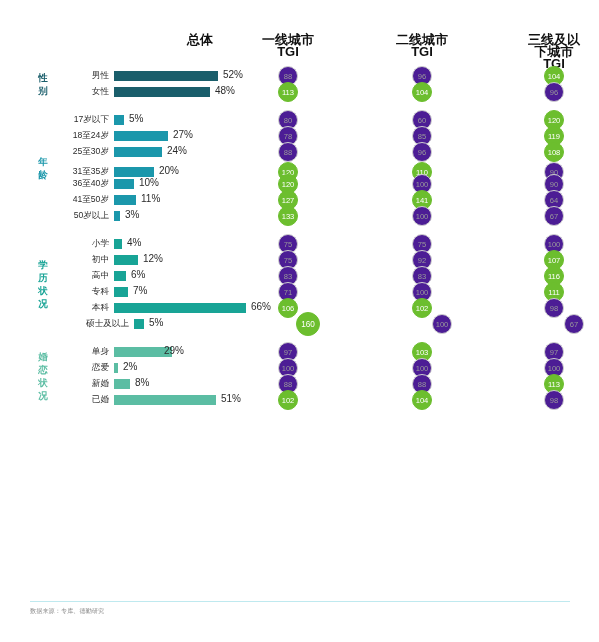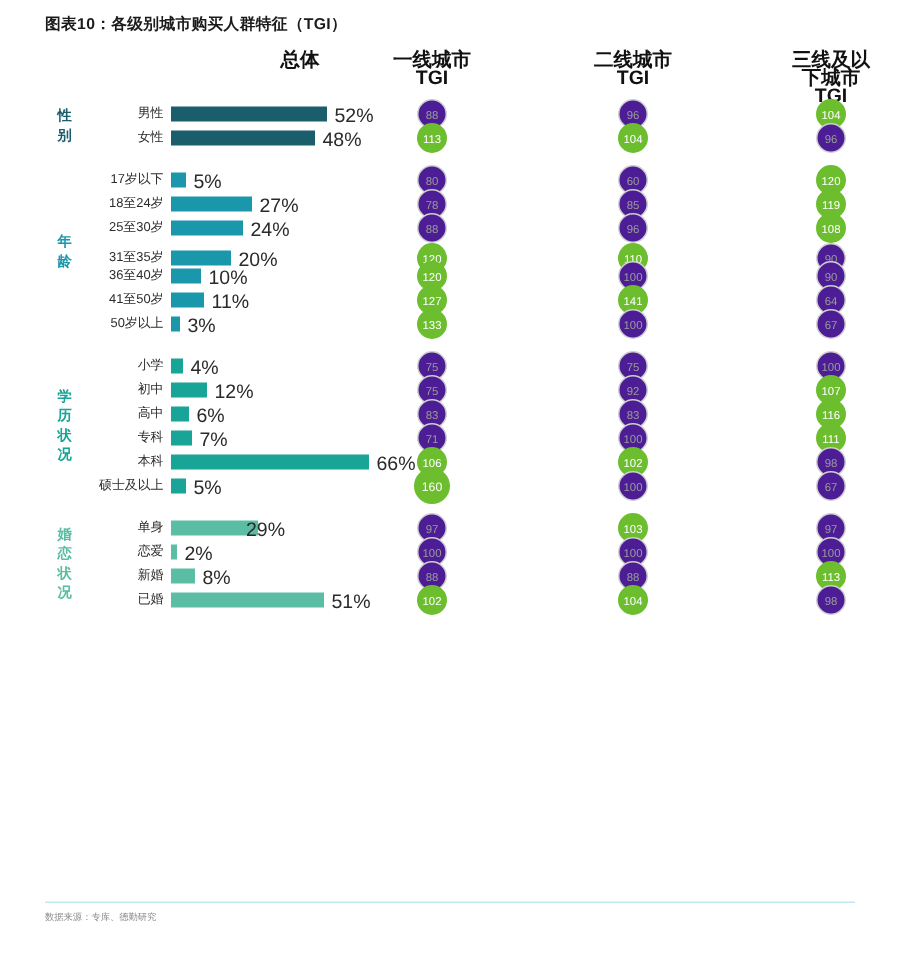--- a/index.html
+++ b/index.html
@@ -82,21 +82,21 @@
     top: 3px;
     height: 10px;
   }
   .bar {
     height: 10px;
     border-radius: 0;
   }
   .bar-val {
     position: absolute;
     top: 1px;
-    font-size: 13px;
+    font-size: 10px;
     color: #2b2b2b;
     white-space: nowrap;
   }
 
   
   .tgi {
     position: absolute;
     top: -2px;
     width: 20px;
     height: 20px;
@@ -141,21 +141,20 @@
     font-size: 6.2px;
     color: #8a8a8a;
     white-space: nowrap;
   }
 </style>
 </head>
 <body>
 
 <div id="chart-root">
 
-  <div class="title">图表10：各级别城市购买人群特征（TGI）</div>
 
   <div class="col-head total">
     <div>总体</div>
   </div>
   <div class="col-head t1">
     <div>一线城市</div>
     <div>TGI</div>
   </div>
   <div class="col-head t2">
     <div>二线城市</div>
@@ -309,21 +308,21 @@
       <div class="row" style="top: 300px;">
         <div class="row-label">本科</div>
         <div class="bar-wrap">
           <div class="bar" style="width: 132px; background: rgb(24, 164, 150);"></div>
         </div>
         <div class="bar-val" style="left: 251px;">66%</div>
         <div class="tgi c1 high">106</div>
         <div class="tgi c2 high">102</div>
         <div class="tgi c3 low">98</div>
       </div>
-      <div class="row" style="top: 316px;">
+      <div class="row" style="top: 316px; margin-left: 20px;">
         <div class="row-label">硕士及以上</div>
         <div class="bar-wrap">
           <div class="bar" style="width: 10px; background: rgb(24, 164, 150);"></div>
         </div>
         <div class="bar-val" style="left: 129px;">5%</div>
         <div class="tgi c1 high big">160</div>
         <div class="tgi c2 low">100</div>
         <div class="tgi c3 low">67</div>
       </div>
       <div class="sec-label" style="color: rgb(24, 164, 150); left: 32px; top: 258px;">

